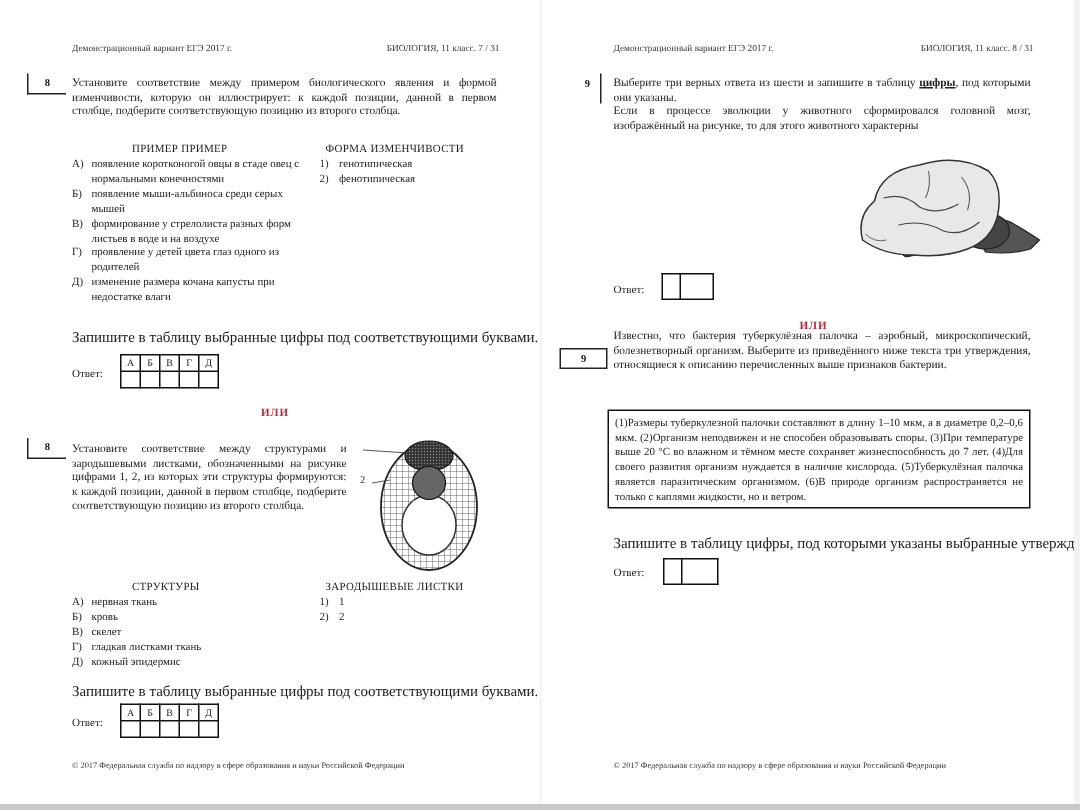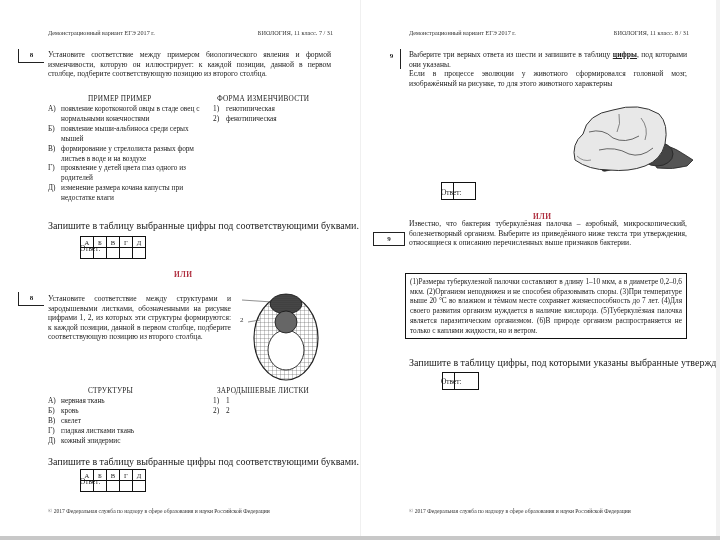--- a/index.html
+++ b/index.html
@@ -23,21 +23,21 @@
 
   .qtext { position: absolute; font-size: 7.6px; line-height: 9.6px; text-align: justify; color: #222; }
 
   .two-col { position: absolute; font-size: 7.3px; line-height: 9.9px; color: #222; }
   .col-head { position: absolute; font-size: 7.3px; letter-spacing: 0.2px; color: #222; white-space: nowrap; }
   .opt { display: flex; }
   .opt .letter { width: 13px; flex: none; }
   .opt .txt { flex: 1; }
 
   .instruction { position: absolute; font-size: 10px; color: #222; white-space: nowrap; }
-  .answer-label { position: absolute; font-size: 7.4px; color: #222; margin-left: 32px; }
+  .answer-label { position: absolute; font-size: 7.4px; color: #222; }
   table.answer { position: absolute; border-collapse: collapse; }
   table.answer td { border: 1px solid #111; width: 13px; height: 11px; font-size: 6.6px; text-align: center; vertical-align: middle; padding: 0; }
   table.answer.plain td { width: 12px; height: 17px; }
 
   .ili { position: absolute; font-size: 7.4px; font-weight: bold; color: #b03040; letter-spacing: 0.5px; }
 
   .boxed-text { position: absolute; border: 1px solid #111; padding: 3px 4px; font-size: 7.3px; line-height: 9.7px; text-align: justify; color: #222; }
 
   .footer { position: absolute; top: 508px; font-size: 5.6px; color: #333; white-space: nowrap; }
 

